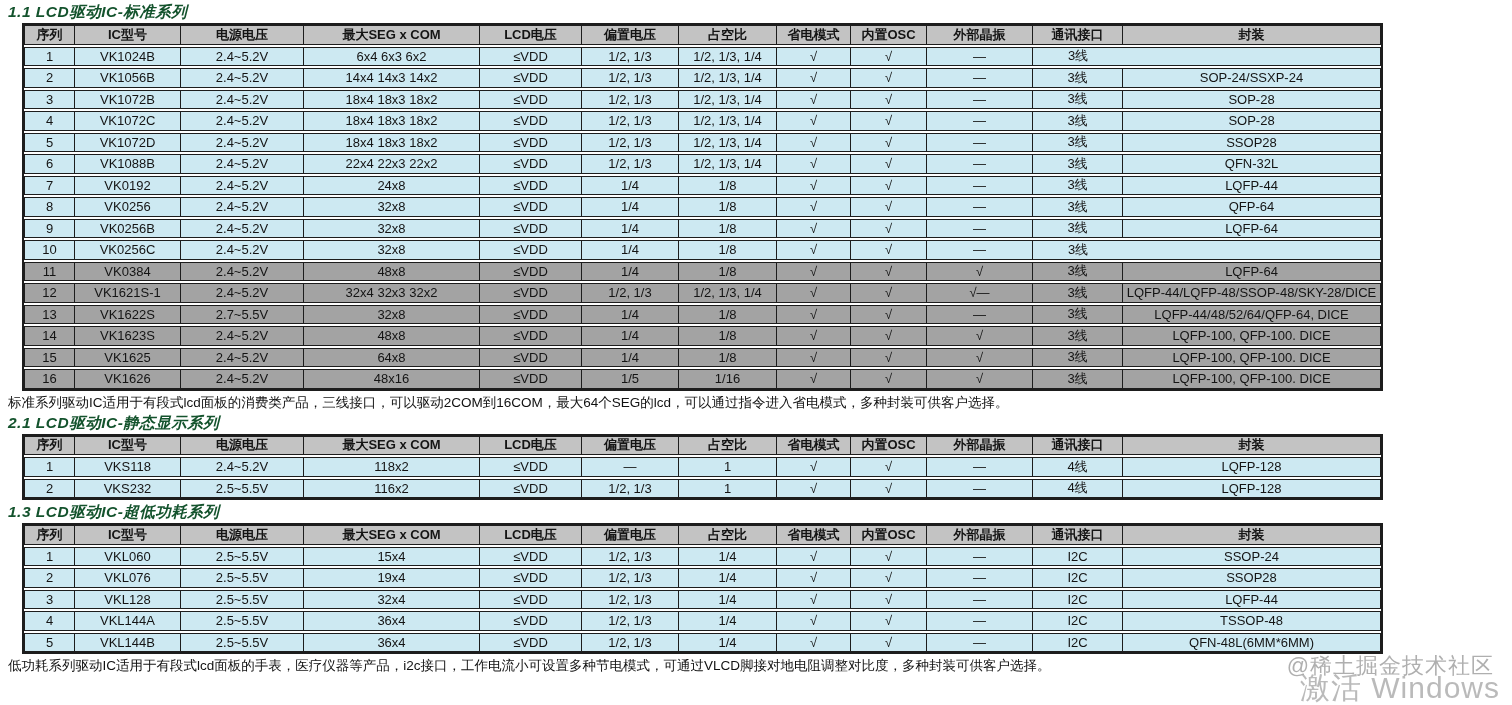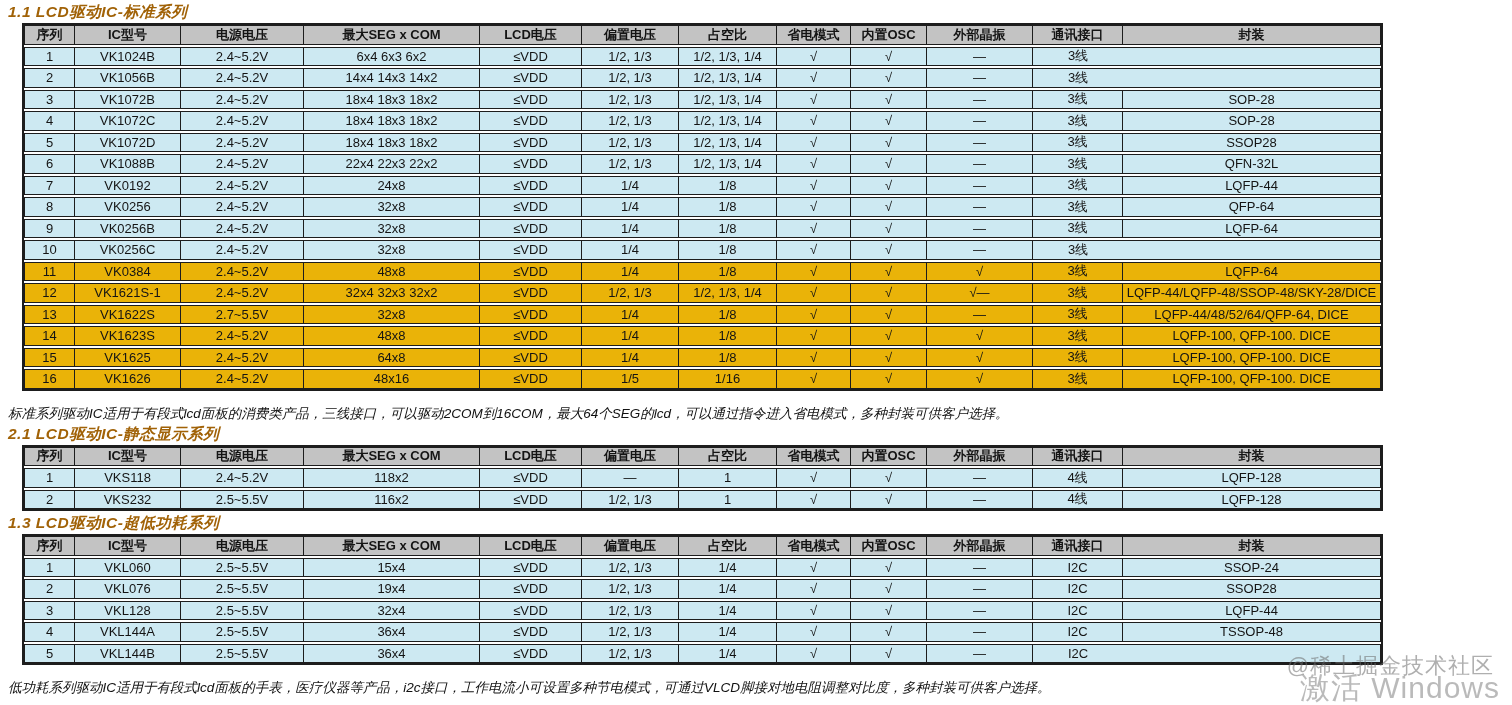--- a/index.html
+++ b/index.html
@@ -2,47 +2,47 @@
 <html><head>
 <meta charset="utf-8">
 <style>
   html,body{margin:0;padding:0;background:#ffffff;}
   body{
     width:1512px;height:705px;position:relative;overflow:hidden;
     font-family:"Liberation Sans","DejaVu Sans",sans-serif;
     -webkit-font-smoothing:antialiased;
   }
   .sec-title{
-    color:#a16207;font-weight:bold;font-style:italic;
+    color:#14532d;font-weight:bold;font-style:italic;
     font-size:15.5px;line-height:19px;letter-spacing:0.5px;
     margin:2px 0 1px 8px;white-space:nowrap;
   }
   .sec-table{
     display:flex;flex-direction:column;gap:2px;
     border:2px solid #1d1d1d;background:#ffffff;
     width:1361px;margin-left:22px;margin-top:2px;box-sizing:border-box;
   }
   .trow{
     display:grid;
     grid-template-columns:50px 106px 123px 176px 102px 97px 98px 74px 76px 106px 90px auto;
     border:1px solid #1d1d1d;background:#cde9f2;
   }
   .trow.hdr{background:#c3c3c3;}
-  .trow.dark{background:#eab308;}
+  .trow.dark{background:#a3a3a3;}
   .tcell{
     border-right:1px solid #1d1d1d;
     display:flex;align-items:center;justify-content:center;
     height:17.5px;font-size:13px;color:#141414;
     white-space:nowrap;overflow:hidden;padding:0 2px;box-sizing:border-box;
   }
   .tcell:last-child{border-right:none;}
   .trow.hdr .tcell{font-weight:bold;font-size:13px;}
   .sec-desc{
     font-size:13.5px;color:#111111;line-height:17px;
-    margin:14px 0 2px 8px;white-space:nowrap;font-style:italic;
+    margin:3px 0 2px 8px;white-space:nowrap;
   }
   .watermark-community{
     position:absolute;right:18px;bottom:24px;
     font-size:22px;color:rgba(110,110,110,0.55);
     letter-spacing:1px;pointer-events:none;white-space:nowrap;
   }
   .watermark-activate{
     position:absolute;right:12px;bottom:-4px;
     font-size:30px;color:rgba(140,140,140,0.6);
     letter-spacing:1px;pointer-events:none;white-space:nowrap;
@@ -87,20 +87,21 @@
         <div class="tcell">VK1056B</div>
         <div class="tcell">2.4~5.2V</div>
         <div class="tcell">14x4 14x3 14x2</div>
         <div class="tcell">≤VDD</div>
         <div class="tcell">1/2, 1/3</div>
         <div class="tcell">1/2, 1/3, 1/4</div>
         <div class="tcell">√</div>
         <div class="tcell">√</div>
         <div class="tcell">—</div>
         <div class="tcell">3线</div>
+        <div class="tcell">SOP-24/SSXP-24</div>
       </div>
       <div class="trow ">
         <div class="tcell">3</div>
         <div class="tcell">VK1072B</div>
         <div class="tcell">2.4~5.2V</div>
         <div class="tcell">18x4 18x3 18x2</div>
         <div class="tcell">≤VDD</div>
         <div class="tcell">1/2, 1/3</div>
         <div class="tcell">1/2, 1/3, 1/4</div>
         <div class="tcell">√</div>
@@ -416,20 +417,21 @@
         <div class="tcell">VKL144B</div>
         <div class="tcell">2.5~5.5V</div>
         <div class="tcell">36x4</div>
         <div class="tcell">≤VDD</div>
         <div class="tcell">1/2, 1/3</div>
         <div class="tcell">1/4</div>
         <div class="tcell">√</div>
         <div class="tcell">√</div>
         <div class="tcell">—</div>
         <div class="tcell">I2C</div>
+        <div class="tcell">QFN-48L(6MM*6MM)</div>
       </div>
     </div>
   <div class="sec-desc">低功耗系列驱动IC适用于有段式lcd面板的手表，医疗仪器等产品，i2c接口，工作电流小可设置多种节电模式，可通过VLCD脚接对地电阻调整对比度，多种封装可供客户选择。</div>
 
   <div class="watermark-community">@稀土掘金技术社区</div>
   <div class="watermark-activate">激活 Windows</div>
 
 </div>
 
 </body></html>

